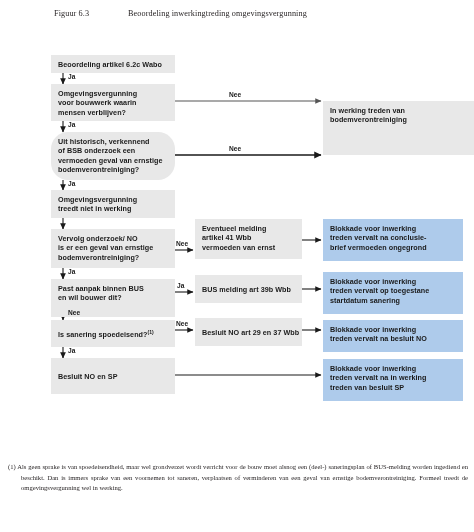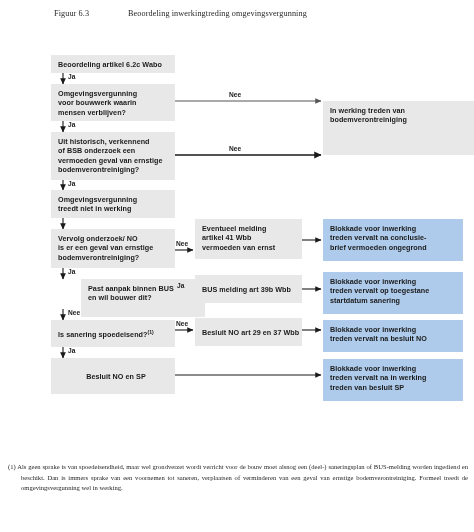--- a/index.html
+++ b/index.html
@@ -161,48 +161,48 @@
   <div class="node gray vcenter" style="left:51px; top:55px; width:124px; height:18px;">
     <span class="ln">Beoordeling artikel 6.2c Wabo</span>
   </div>
 
   <div class="node gray" style="left:51px; top:84px; width:124px; height:37px;">
     <span class="ln">Omgevingsvergunning</span>
     <span class="ln">voor bouwwerk waarin</span>
     <span class="ln">mensen verblijven?</span>
   </div>
 
-  <div class="node gray" style="left:51px; top:132px; width:124px; height:48px;">
+  <div class="node gray" style="left:51px; top:132px; width:124px; height:48px;border-radius:17px;">
     <span class="ln">Uit historisch, verkennend</span>
     <span class="ln">of BSB onderzoek een</span>
     <span class="ln">vermoeden geval van ernstige</span>
     <span class="ln">bodemverontreiniging?</span>
   </div>
 
   <div class="node gray" style="left:51px; top:190px; width:124px; height:28px;">
     <span class="ln">Omgevingsvergunning</span>
     <span class="ln">treedt niet in werking</span>
   </div>
 
   <div class="node gray" style="left:51px; top:229px; width:124px; height:39px;">
     <span class="ln">Vervolg onderzoek/ NO</span>
     <span class="ln">is er een geval van ernstige</span>
     <span class="ln">bodemverontreiniging?</span>
   </div>
 
-  <div class="node gray" style="left:51px; top:279px; width:124px; height:38px;margin-left:30px;">
+  <div class="node gray" style="left:51px; top:279px; width:124px; height:38px;">
     <span class="ln">Past aanpak binnen BUS</span>
     <span class="ln">en wil bouwer dit?</span>
   </div>
 
   <div class="node gray vcenter" style="left:51px; top:320px; width:124px; height:27px;">
     <span class="ln"><span>Is sanering spoedeisend?</span><sup>(1)</sup></span>
   </div>
 
-  <div class="node gray vcenter" style="left:51px; top:358px; width:124px; height:36px;justify-content:center;">
+  <div class="node gray vcenter" style="left:51px; top:358px; width:124px; height:36px;">
     <span class="ln">Besluit NO en SP</span>
   </div>
 
   <div class="node gray" style="left:195px; top:219px; width:107px; height:40px;">
     <span class="ln">Eventueel melding</span>
     <span class="ln">artikel 41 Wbb</span>
     <span class="ln">vermoeden van ernst</span>
   </div>
 
   <div class="node gray vcenter" style="left:195px; top:275px; width:107px; height:28px;">

